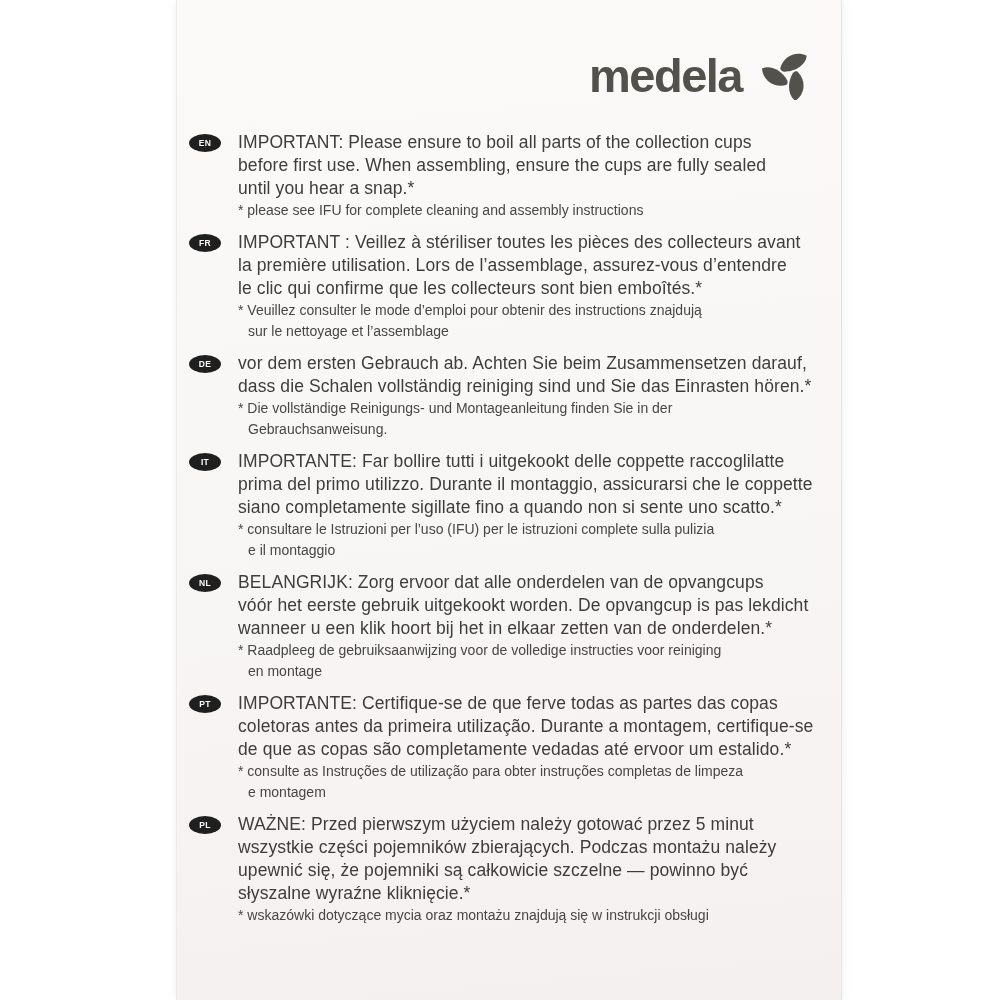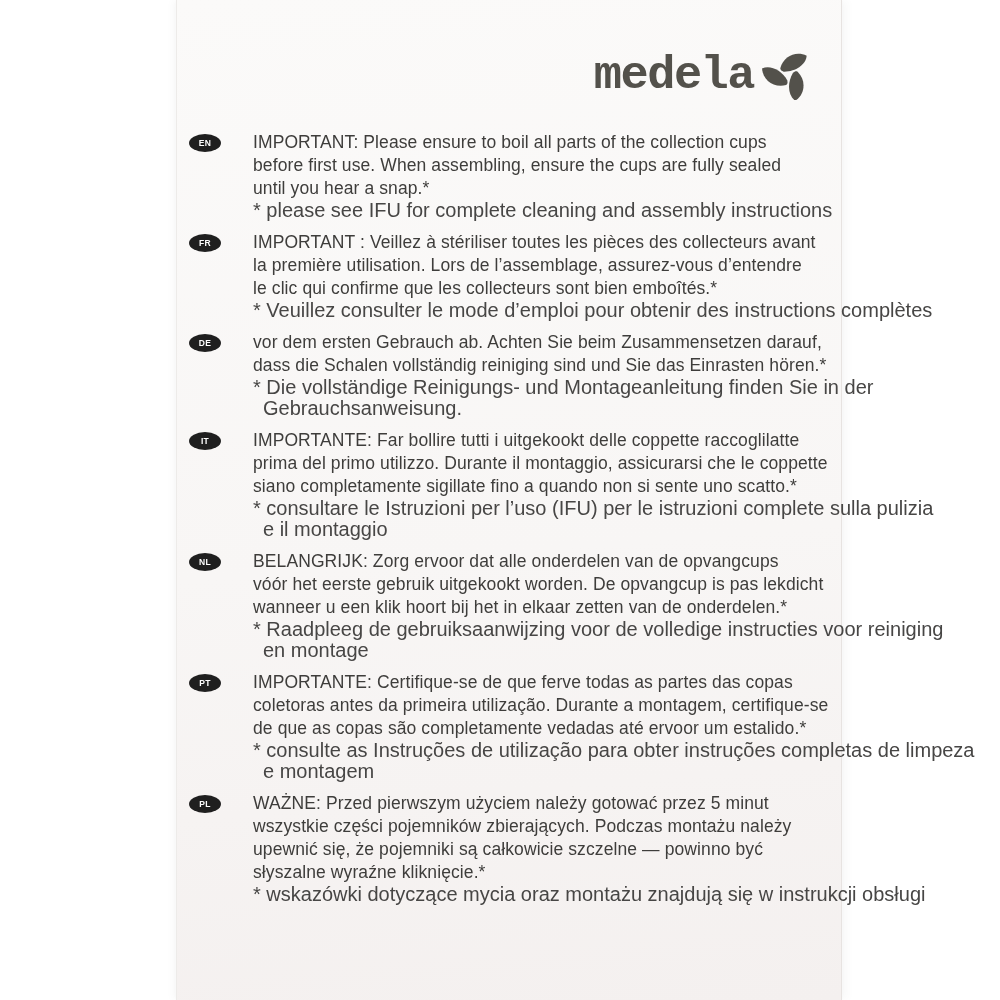--- a/index.html
+++ b/index.html
@@ -27,22 +27,21 @@
     border-left: 1px solid #edebe9;
     border-right: 1px solid #e7e3e1;
     box-shadow: 4px 0 10px rgba(0,0,0,0.035), -3px 0 8px rgba(0,0,0,0.03);
     box-sizing: border-box;
   }
   .logo-row {
     display: flex;
     justify-content: flex-end;
     align-items: center;
     padding: 50px 24px 0 0;
-    gap: 5px;
-    font-family: Liberation Mono, monospace;
+    gap: 17px;
   }
   .logo-text {
     font-size: 47px;
     font-weight: bold;
     color: #53514b;
     letter-spacing: -1.5px;
     line-height: 1;
   }
   .logo-icon { display: block; }
   .sections {
@@ -58,33 +57,33 @@
     width: 32px;
     height: 18px;
     border-radius: 50%;
     background: #1f1f1f;
     color: #fdfdfd;
     font-size: 8.5px;
     font-weight: bold;
     display: flex;
     align-items: center;
     justify-content: center;
-    margin: 3px 23px 0 0;
+    margin: 3px 8px 0 0;
     letter-spacing: 0.3px;
   }
   .lines { min-width: 0; margin-left: 9px; }
   .body-line {
     font-size: 17.5px;
     line-height: 23px;
     color: #3e3d3b;
     letter-spacing: 0.1px;
     white-space: nowrap;
   }
   .foot-line {
-    font-size: 20px;
+    font-size: 14px;
     line-height: 21px;
     color: #474645;
     white-space: nowrap;
   }
   .foot-line.cont { padding-left: 10px; }
 </style>
 </head>
 <body>
 
 <div class="scene">
@@ -112,21 +111,22 @@
           <div class="foot-line">* please see IFU for complete cleaning and assembly instructions</div>
         </div>
       </section>
 
       <section class="lang-section">
         <span class="badge">FR</span>
         <div class="lines">
           <div class="body-line">IMPORTANT : Veillez à stériliser toutes les pièces des collecteurs avant</div>
           <div class="body-line">la première utilisation. Lors de l’assemblage, assurez-vous d’entendre</div>
           <div class="body-line">le clic qui confirme que les collecteurs sont bien emboîtés.*</div>
-          <div class="foot-line">* Veuillez consulter le mode d’emploi pour obtenir des instructions complètes</div>
+          <div class="foot-line">* Veuillez consulter le mode d’emploi pour obtenir des instructions znajdują</div>
+          <div class="foot-line cont">sur le nettoyage et l’assemblage</div>
         </div>
       </section>
 
       <section class="lang-section">
         <span class="badge">DE</span>
         <div class="lines">
           <div class="body-line">vor dem ersten Gebrauch ab. Achten Sie beim Zusammensetzen darauf,</div>
           <div class="body-line">dass die Schalen vollständig reiniging sind und Sie das Einrasten hören.*</div>
           <div class="foot-line">* Die vollständige Reinigungs- und Montageanleitung finden Sie in der</div>
           <div class="foot-line cont">Gebrauchsanweisung.</div>

